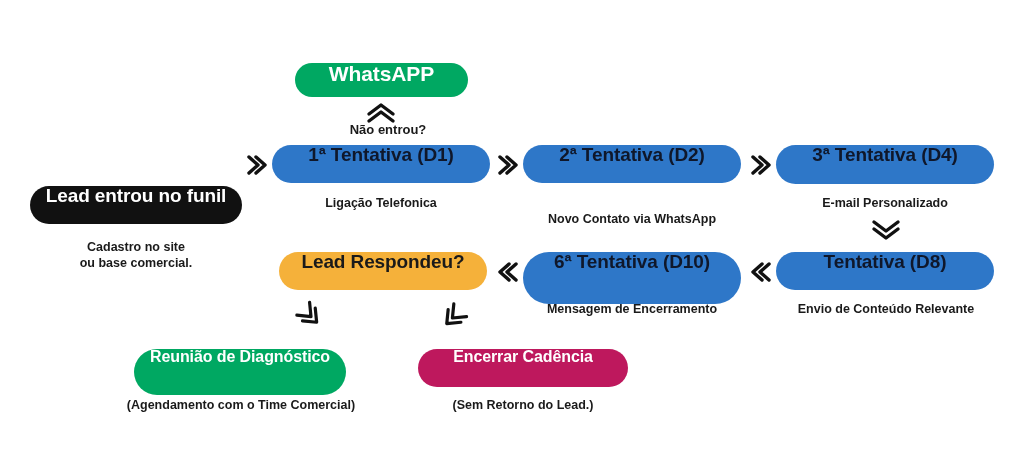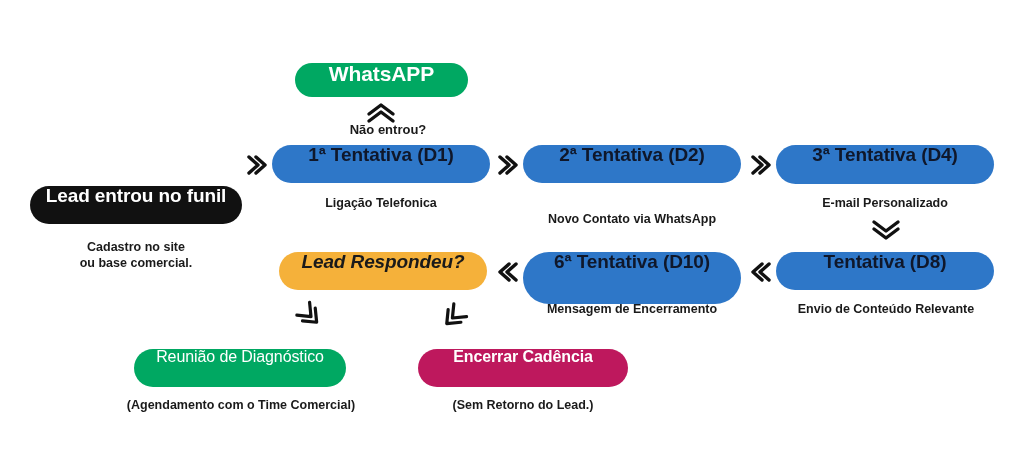--- a/index.html
+++ b/index.html
@@ -152,21 +152,21 @@
   </div>
   <div class="caption sub" style="left:528px; top:302px; width:208px;">Mensagem de Encerramento</div>
 
   <div class="chev" style="left:497px; top:260px;">
     <svg width="22" height="24" viewBox="0 0 22 24">
       <path d="M19 4 L10 12 L19 20" fill="none" stroke="#111111" stroke-width="3.4" stroke-linecap="round" stroke-linejoin="round"></path>
       <path d="M12 4 L3 12 L12 20" fill="none" stroke="#111111" stroke-width="3.4" stroke-linecap="round" stroke-linejoin="round"></path>
     </svg>
   </div>
 
-  <div class="node orange" style="left:279px; top:252px; width:208px; height:38px; font-size:19px; font-weight:bold;font-style:italic;">
+  <div class="node orange" style="left:279px; top:252px; width:208px; height:38px; font-size:19px; font-weight:bold;">
     <span class="node-label">Lead Respondeu?</span>
   </div>
 
   <div class="bent" style="left:294px; top:303px;">
     <svg width="34" height="30" viewBox="0 0 34 30">
       <g transform="rotate(45 17 15)">
         <path d="M5 5 L16 14 L5 23" fill="none" stroke="#111111" stroke-width="3.2" stroke-linecap="round" stroke-linejoin="round"></path>
         <path d="M13 5 L24 14 L13 23" fill="none" stroke="#111111" stroke-width="3.2" stroke-linecap="round" stroke-linejoin="round"></path>
       </g>
     </svg>
@@ -174,21 +174,21 @@
 
   <div class="bent" style="left:434px; top:303px;">
     <svg width="34" height="30" viewBox="0 0 34 30">
       <g transform="rotate(135 17 15)">
         <path d="M5 5 L16 14 L5 23" fill="none" stroke="#111111" stroke-width="3.2" stroke-linecap="round" stroke-linejoin="round"></path>
         <path d="M13 5 L24 14 L13 23" fill="none" stroke="#111111" stroke-width="3.2" stroke-linecap="round" stroke-linejoin="round"></path>
       </g>
     </svg>
   </div>
 
-  <div class="node green" style="left:134px; top:349px; width:212px; height:38px; font-size:16px; font-weight:normal;">
+  <div class="node green" style="left:134px; top:349px; width:212px; height:46px; font-size:16px; font-weight:bold;">
     <span class="node-label">Reunião de Diagnóstico</span>
   </div>
   <div class="caption sub" style="left:96px; top:398px; width:290px;">(Agendamento com o Time Comercial)</div>
 
   <div class="node red" style="left:418px; top:349px; width:210px; height:38px; font-size:16px; font-weight:bold;">
     <span class="node-label">Encerrar Cadência</span>
   </div>
   <div class="caption sub" style="left:428px; top:398px; width:190px;">(Sem Retorno do Lead.)</div>
 
 </div>

